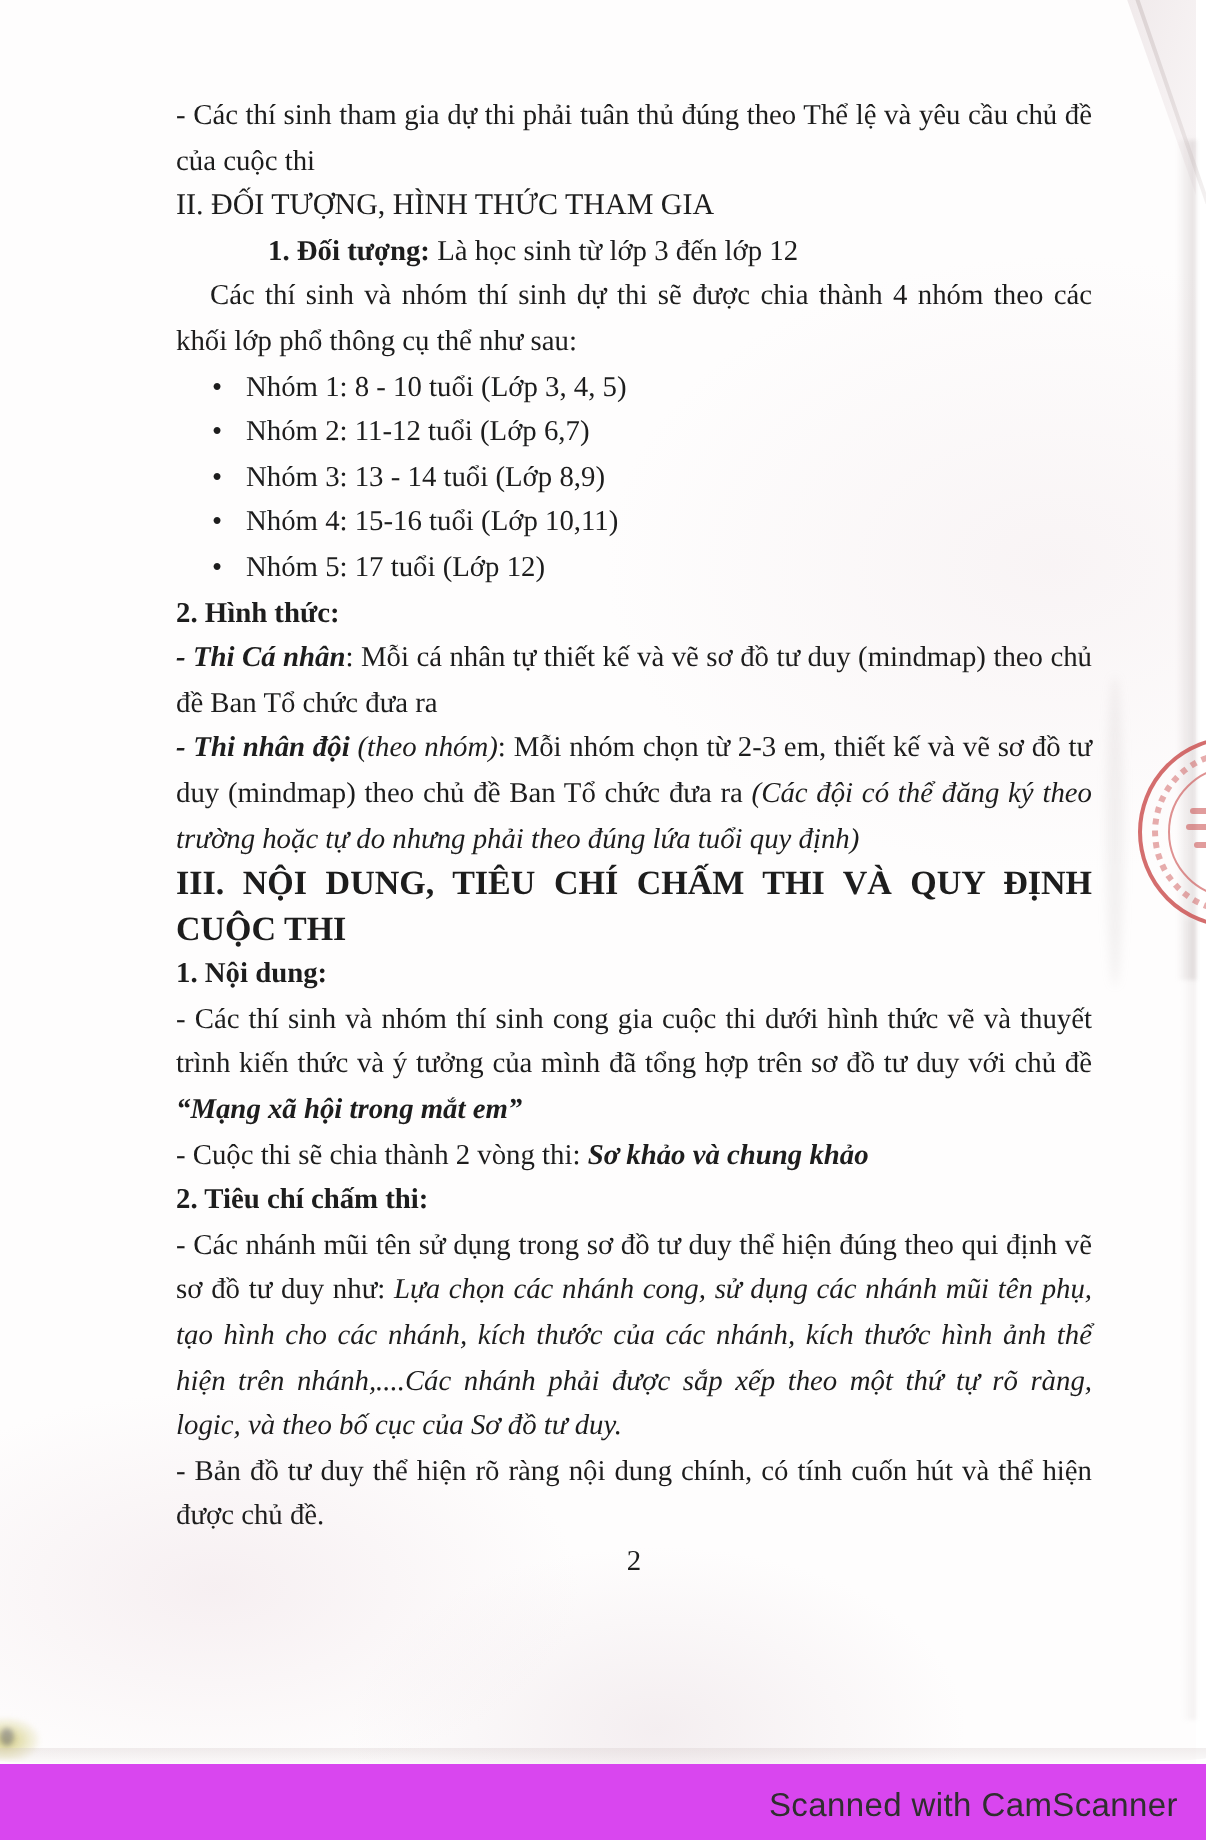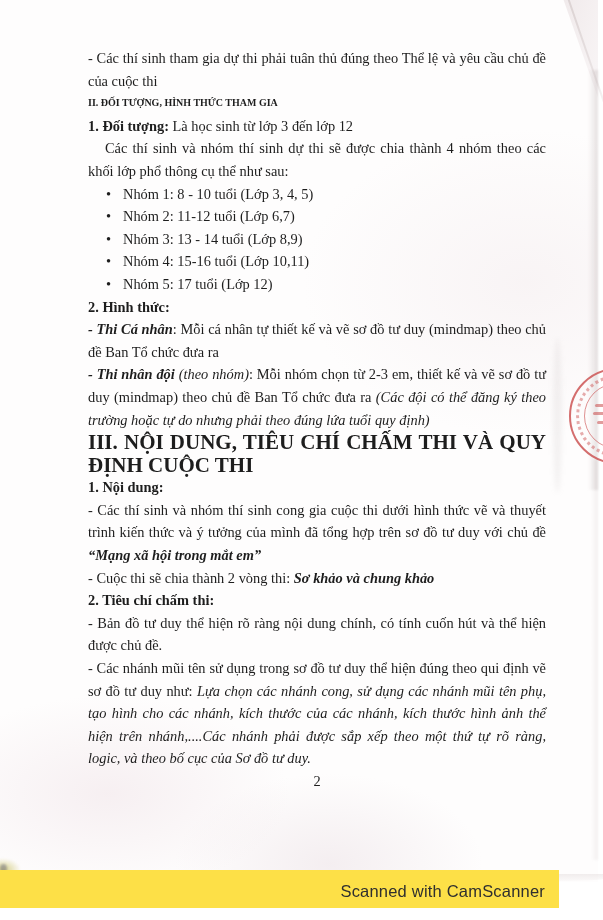--- a/index.html
+++ b/index.html
@@ -74,36 +74,36 @@
   .stamp .m2 { left:24px; top:44px; width:40px; }
   .stamp .m3 { left:28px; top:53px; width:30px; }
 
   
   .textblock {
     position:absolute; left:88px; top:47px; width:458px;
     font-size:14.4px; line-height:22.6px; color:#1d1d1d;
     text-align:justify;
   }
   .textblock p { margin:0; }
-  .b  { font-weight:bold; }
+  .b  { font-weight:bold;margin-left:46px; }
   .i  { font-style:italic; }
   .bi { font-weight:bold; font-style:italic; }
-  .h2 { font-weight:bold; font-size:10px; }
-  .h3 { font-weight:bold; font-size:21px; }
+  .h2 { font-weight:normal; font-size:15px; }
+  .h3 { font-weight:bold; font-size:17px; }
   .mt { margin-top:11px; }
   .indent { text-indent:17px; }
   .jfull { text-align-last:justify; }
   ul.groups { margin:0; padding:0; list-style:none; }
   ul.groups li { display:flex; padding-left:18px; }
   ul.groups .bullet { width:17px; flex:0 0 17px; }
   .page-num { margin-top:19px; text-align:center; text-align-last:center; }
 
   
   .footer-strip {
-    position:absolute; left:0; bottom:12px; width:559px; height:38px; background:#fde047;
+    position:absolute; left:0; bottom:0; width:603px; height:38px; background:#d946ef;
     font-family:"Liberation Sans", sans-serif;
   }
   .footer-strip .scanner {
     position:absolute; right:14px; bottom:7px;
     font-size:16.5px; color:#2f2f2f; letter-spacing:.2px;
   }
 </style>
 </head>
 <body>
 
@@ -155,23 +155,23 @@
       <p class="b">1. Nội dung:</p>
 
       <p class="jfull">- Các thí sinh và nhóm thí sinh cong gia cuộc thi dưới hình thức vẽ và thuyết trình kiến thức và ý tưởng của mình đã tổng hợp trên sơ đồ tư duy với chủ đề</p>
 
       <p class="bi">“Mạng xã hội trong mắt em”</p>
 
       <p><span>- Cuộc thi sẽ chia thành 2 vòng thi: </span><span class="bi">Sơ khảo và chung khảo</span></p>
 
       <p class="b">2. Tiêu chí chấm thi:</p>
 
+      <p><span>- Các nhánh mũi tên sử dụng trong sơ đồ tư duy thể hiện đúng theo qui định vẽ sơ đồ tư duy như: </span><span class="i">Lựa chọn các nhánh cong, sử dụng các nhánh mũi tên phụ, tạo hình cho các nhánh, kích thước của các nhánh, kích thước hình ảnh thể hiện trên nhánh,....Các nhánh phải được sắp xếp theo một thứ tự rõ ràng, logic, và theo bố cục của Sơ đồ tư duy.</span></p>
+
       <p>- Bản đồ tư duy thể hiện rõ ràng nội dung chính, có tính cuốn hút và thể hiện được chủ đề.</p>
-
-      <p><span>- Các nhánh mũi tên sử dụng trong sơ đồ tư duy thể hiện đúng theo qui định vẽ sơ đồ tư duy như: </span><span class="i">Lựa chọn các nhánh cong, sử dụng các nhánh mũi tên phụ, tạo hình cho các nhánh, kích thước của các nhánh, kích thước hình ảnh thể hiện trên nhánh,....Các nhánh phải được sắp xếp theo một thứ tự rõ ràng, logic, và theo bố cục của Sơ đồ tư duy.</span></p>
 
       <p class="page-num">2</p>
 
     </div>
 
     <div class="corner-fold"></div>
     <div class="corner-fold-line"></div>
     <div class="edge-shadow-right"></div>
     <div class="edge-shadow-right2"></div>
     <div class="crease"></div>

